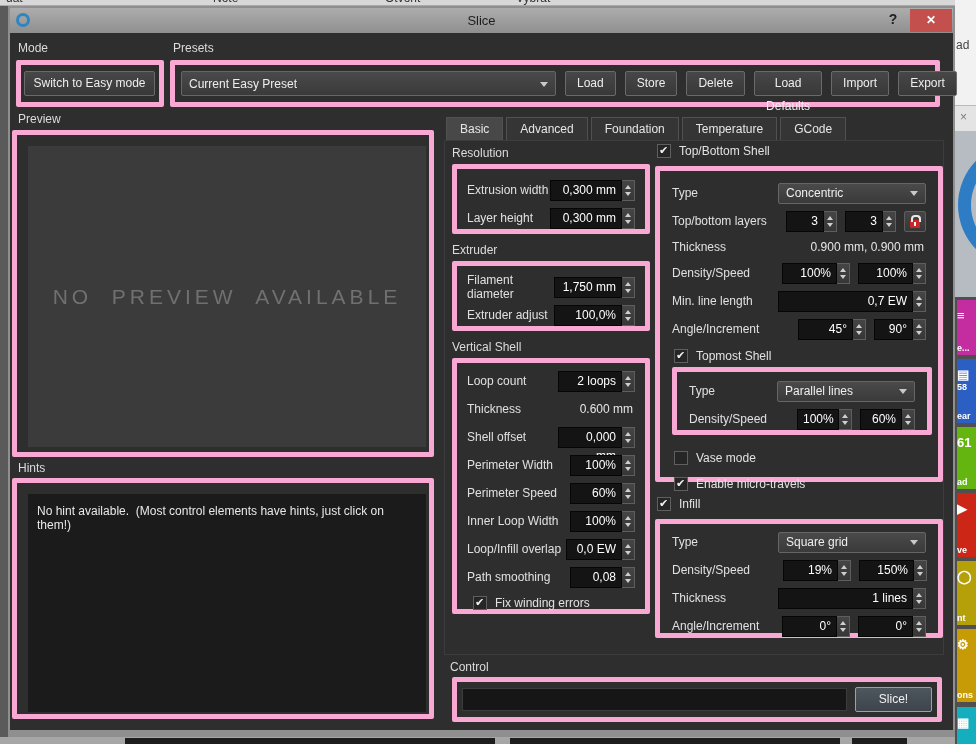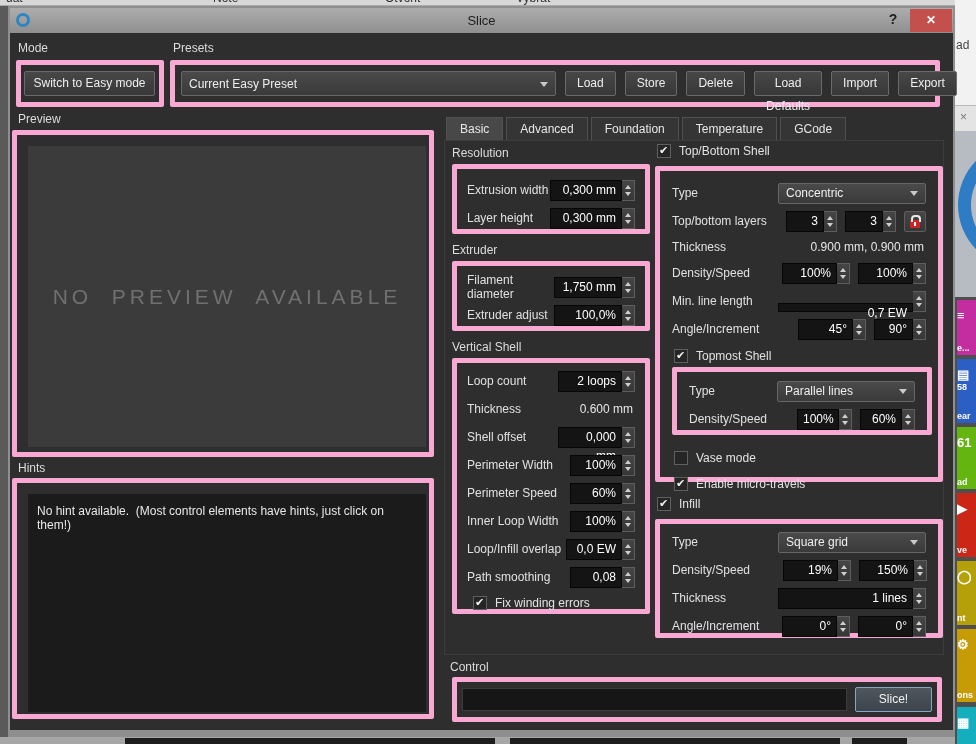--- a/index.html
+++ b/index.html
@@ -349,21 +349,21 @@
             <span class="spinctl">
               <span class="spinval" style="width:55px;">100%</span>
               <span class="spinbtn"></span>
             </span>
           </span>
         </div>
         <div class="rrow">
           <span class="flabel">Min. line length</span>
           <span class="ctls">
             <span class="spinctl">
-              <span class="spinval" style="width:135px;margin-top:12px;">0,7 EW</span>
+              <span class="spinval" style="width:135px;">0,7 EW</span>
               <span class="spinbtn"></span>
             </span>
           </span>
         </div>
         <div class="rrow">
           <span class="flabel">Angle/Increment</span>
           <span class="ctls" style="gap:8px;">
             <span class="spinctl">
               <span class="spinval" style="width:55px;">45°</span>
               <span class="spinbtn"></span>

